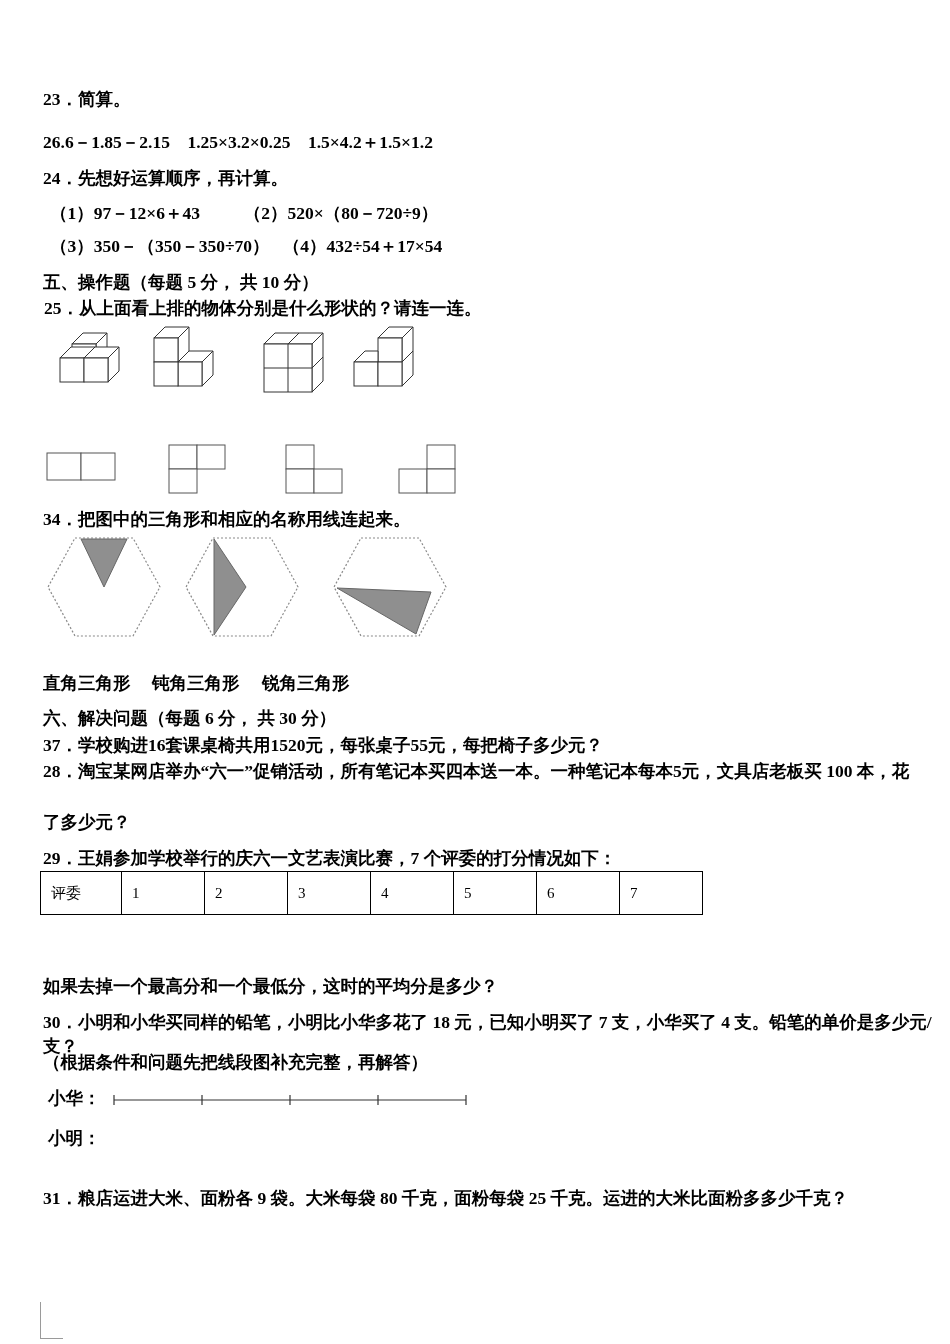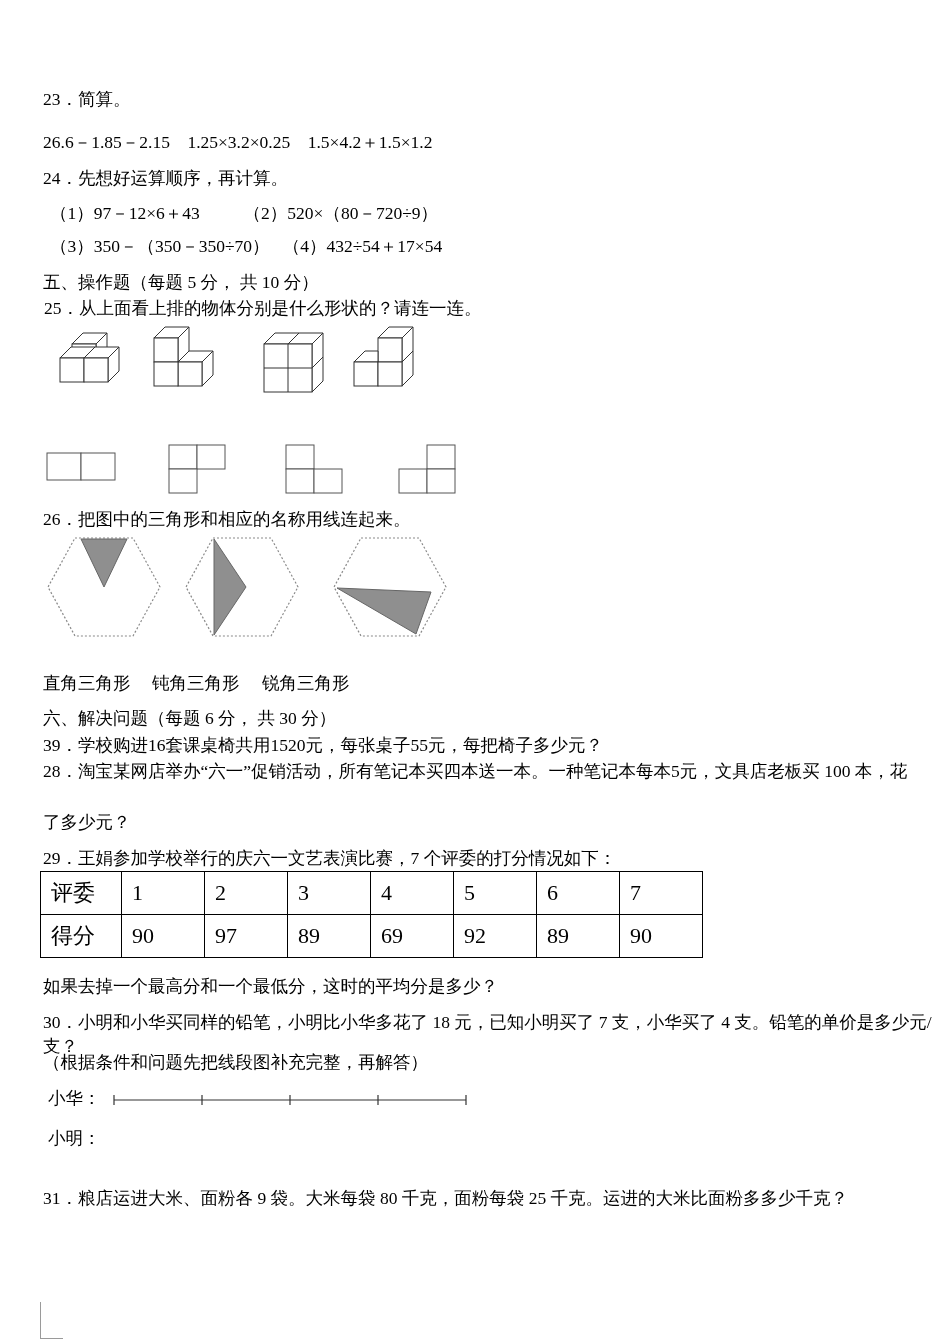--- a/index.html
+++ b/index.html
@@ -1,25 +1,25 @@
 <!DOCTYPE html>
 <html><head>
 <meta charset="utf-8">
 <style>
   html,body{margin:0;padding:0;}
   body{
     width:950px;height:1344px;position:relative;background:#ffffff;color:#000;
     font-family:"Liberation Serif","DejaVu Serif",serif;overflow:hidden;
   }
-  .line{position:absolute;font-size:17.5px;line-height:1.35;white-space:pre-wrap;max-width:890px;}
+  .line{position:absolute;font-size:17.5px;line-height:1.35;white-space:pre-wrap;max-width:890px;font-weight:bold;}
   .fig{position:absolute;}
   svg{display:block;}
   table.score{position:absolute;border-collapse:collapse;background:#fff;}
   table.score td{
-    border:1.4px solid #000;height:42px;font-size:22px;
+    border:1.4px solid #000;height:42px;font-size:15px;
     padding:0 0 0 10px;text-align:left;vertical-align:middle;
   }
   table.score td.c0{width:70px;}
   table.score td.c{width:72px;}
   .corner{
     position:absolute;left:40px;top:1302px;width:22px;height:36px;
     border-left:1px solid #9a9a9a;border-bottom:1px solid #9a9a9a;
   }
 </style>
 </head>
@@ -103,21 +103,21 @@
   </svg>
 </div>
 <div class="fig" style="left:398px;top:444px">
   <svg width="60" height="52" viewBox="0 0 60 52" fill="white" stroke="#555" stroke-width="1">
     <rect x="29" y="1" width="28" height="24"></rect>
       <rect x="1" y="25" width="28" height="24"></rect>
       <rect x="29" y="25" width="28" height="24"></rect>
   </svg>
 </div>
 
-<div class="line" style="left:43px;top:508px">26．把图中的三角形和相应的名称用线连起来。</div>
+<div class="line" style="left:43px;top:508px">34．把图中的三角形和相应的名称用线连起来。</div>
 <div class="fig" style="left:46px;top:536px">
   <svg width="116" height="102" viewBox="0 0 116 102">
     <polygon points="29,2 87,2 114,51 87,100 29,100 2,51" fill="none" stroke="#8a8a8a" stroke-width="1.2" stroke-dasharray="2,2"></polygon>
     <polygon points="35,3 81,3 58,51" fill="#8f8f8f" stroke="#666" stroke-width="1"></polygon>
   </svg>
 </div>
 <div class="fig" style="left:184px;top:536px">
   <svg width="116" height="102" viewBox="0 0 116 102">
     <polygon points="29,2 87,2 114,51 87,100 29,100 2,51" fill="none" stroke="#8a8a8a" stroke-width="1.2" stroke-dasharray="2,2"></polygon>
     <polygon points="30,3 30,99 62,51" fill="#8f8f8f" stroke="#666" stroke-width="1"></polygon>
@@ -127,46 +127,36 @@
   <svg width="116" height="102" viewBox="0 0 116 102">
     <polygon points="29,2 87,2 114,51 87,100 29,100 2,51" fill="none" stroke="#8a8a8a" stroke-width="1.2" stroke-dasharray="2,2"></polygon>
     <polygon points="5,52 99,56 84,98" fill="#8f8f8f" stroke="#666" stroke-width="1"></polygon>
   </svg>
 </div>
 <div class="line" style="left:43px;top:672px">直角三角形</div>
 <div class="line" style="left:152px;top:672px">钝角三角形</div>
 <div class="line" style="left:262px;top:672px">锐角三角形</div>
 
 <div class="line" style="left:43px;top:707px">六、解决问题（每题 6 分， 共 30 分）</div>
-<div class="line" style="left:43px;top:734px">39．学校购进16套课桌椅共用1520元，每张桌子55元，每把椅子多少元？</div>
+<div class="line" style="left:43px;top:734px">37．学校购进16套课桌椅共用1520元，每张桌子55元，每把椅子多少元？</div>
 <div class="line" style="left:43px;top:760px">28．淘宝某网店举办“六一”促销活动，所有笔记本买四本送一本。一种笔记本每本5元，文具店老板买 100 本，花</div>
 <div class="line" style="left:43px;top:811px">了多少元？</div>
 <div class="line" style="left:43px;top:847px">29．王娟参加学校举行的庆六一文艺表演比赛，7 个评委的打分情况如下：</div>
 
 <table class="score" style="left:40px;top:871px">
   <tbody>
       <tr>
     <td class="c0">评委</td>
     <td class="c">1</td>
     <td class="c">2</td>
     <td class="c">3</td>
     <td class="c">4</td>
     <td class="c">5</td>
     <td class="c">6</td>
     <td class="c">7</td>
-  </tr>
-  <tr>
-    <td class="c0">得分</td>
-    <td class="c">90</td>
-    <td class="c">97</td>
-    <td class="c">89</td>
-    <td class="c">69</td>
-    <td class="c">92</td>
-    <td class="c">89</td>
-    <td class="c">90</td>
   </tr>
 </tbody>
   </table>
 
 <div class="line" style="left:43px;top:975px">如果去掉一个最高分和一个最低分，这时的平均分是多少？</div>
 
 <div class="line" style="left:43px;top:1011px">30．小明和小华买同样的铅笔，小明比小华多花了 18 元，已知小明买了 7 支，小华买了 4 支。铅笔的单价是多少元/支？</div>
 <div class="line" style="left:43px;top:1051px">（根据条件和问题先把线段图补充完整，再解答）</div>
 <div class="line" style="left:48px;top:1087px">小华：</div>
 <div class="fig" style="left:112px;top:1092px">

